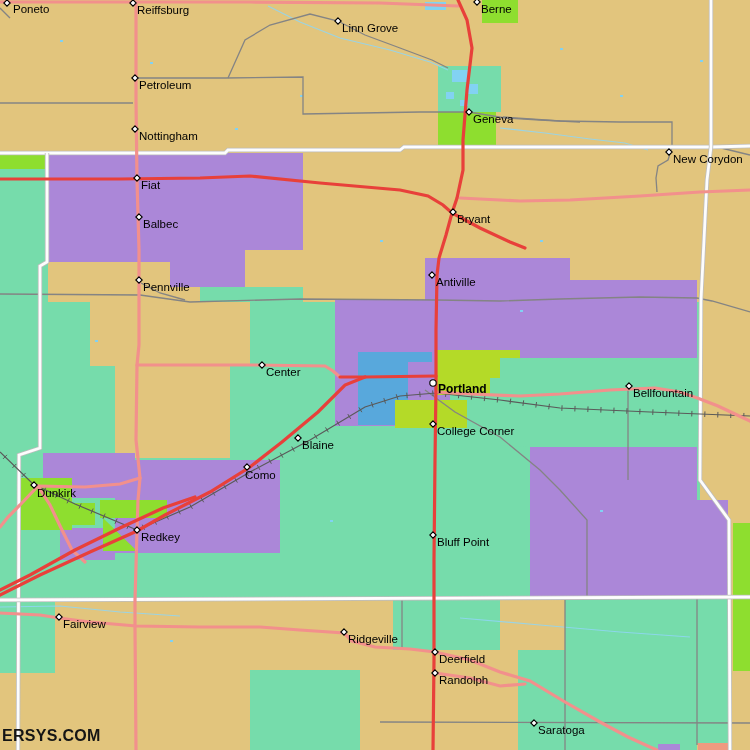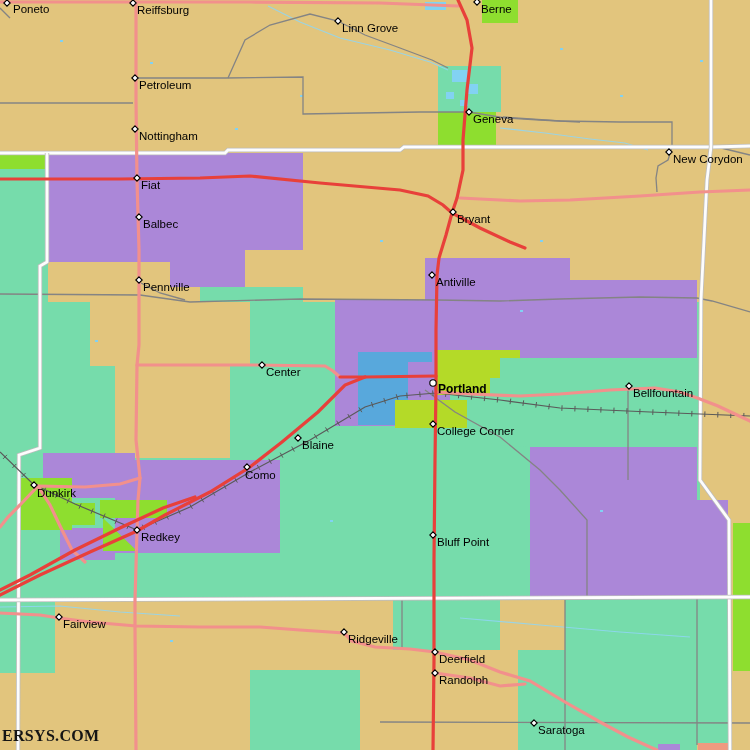--- a/index.html
+++ b/index.html
@@ -16,21 +16,21 @@
   .water{fill:#82d2f2;}
   .stream{stroke:#8fd6f4;stroke-width:1.2;fill:none;opacity:.85;}
   .road-gray{stroke:#848484;stroke-width:1.3;fill:none;}
   .road-white-casing{stroke:#bdbdbd;stroke-width:4.4;fill:none;}
   .road-white{stroke:#fdfdfd;stroke-width:2.8;fill:none;}
   .road-pink{stroke:#f2908c;stroke-width:3.2;fill:none;stroke-linecap:round;}
   .road-red{stroke:#e8403a;stroke-width:3.2;fill:none;stroke-linecap:round;}
   .rail{stroke:#5a5a5a;stroke-width:1.2;fill:none;}
   .tick{stroke:#5a5a5a;stroke-width:1;}
   .marker{fill:#fff;stroke:#000;stroke-width:1.1;}
-  #watermark{position:absolute;left:2px;top:727px;font-size:16px;font-weight:bold;color:#151515;letter-spacing:.3px;font-family:Liberation Serif, serif;}
+  #watermark{position:absolute;left:2px;top:727px;font-size:16px;font-weight:bold;color:#151515;letter-spacing:.3px;}
 </style>
 </head>
 <body>
 
 <div id="map-canvas">
 <svg width="750" height="750" viewBox="0 0 750 750">
 
   <rect class="land" x="0" y="0" width="750" height="750"></rect>
 
   <g>

